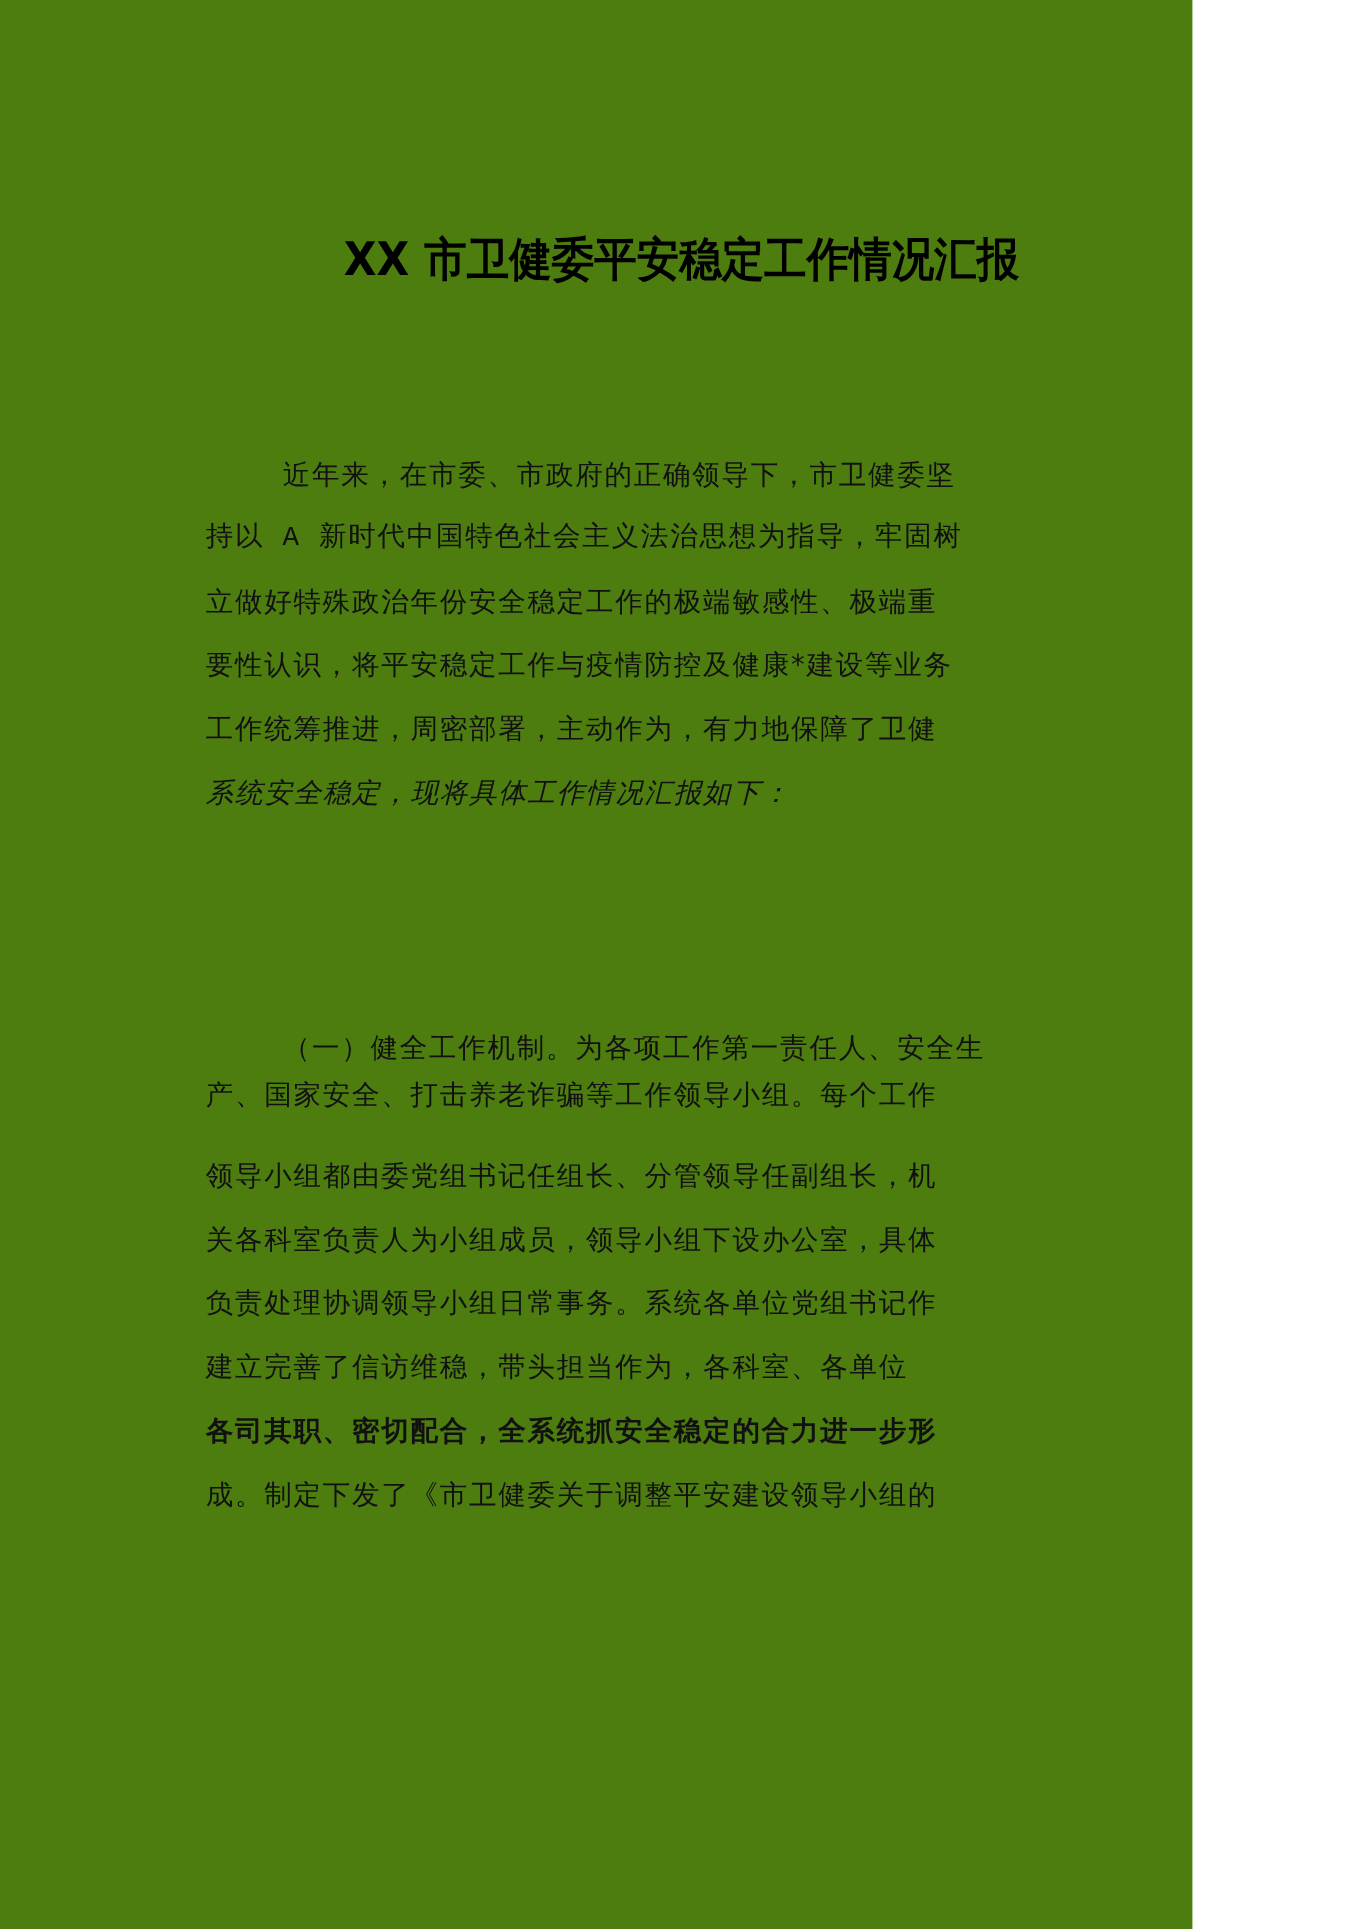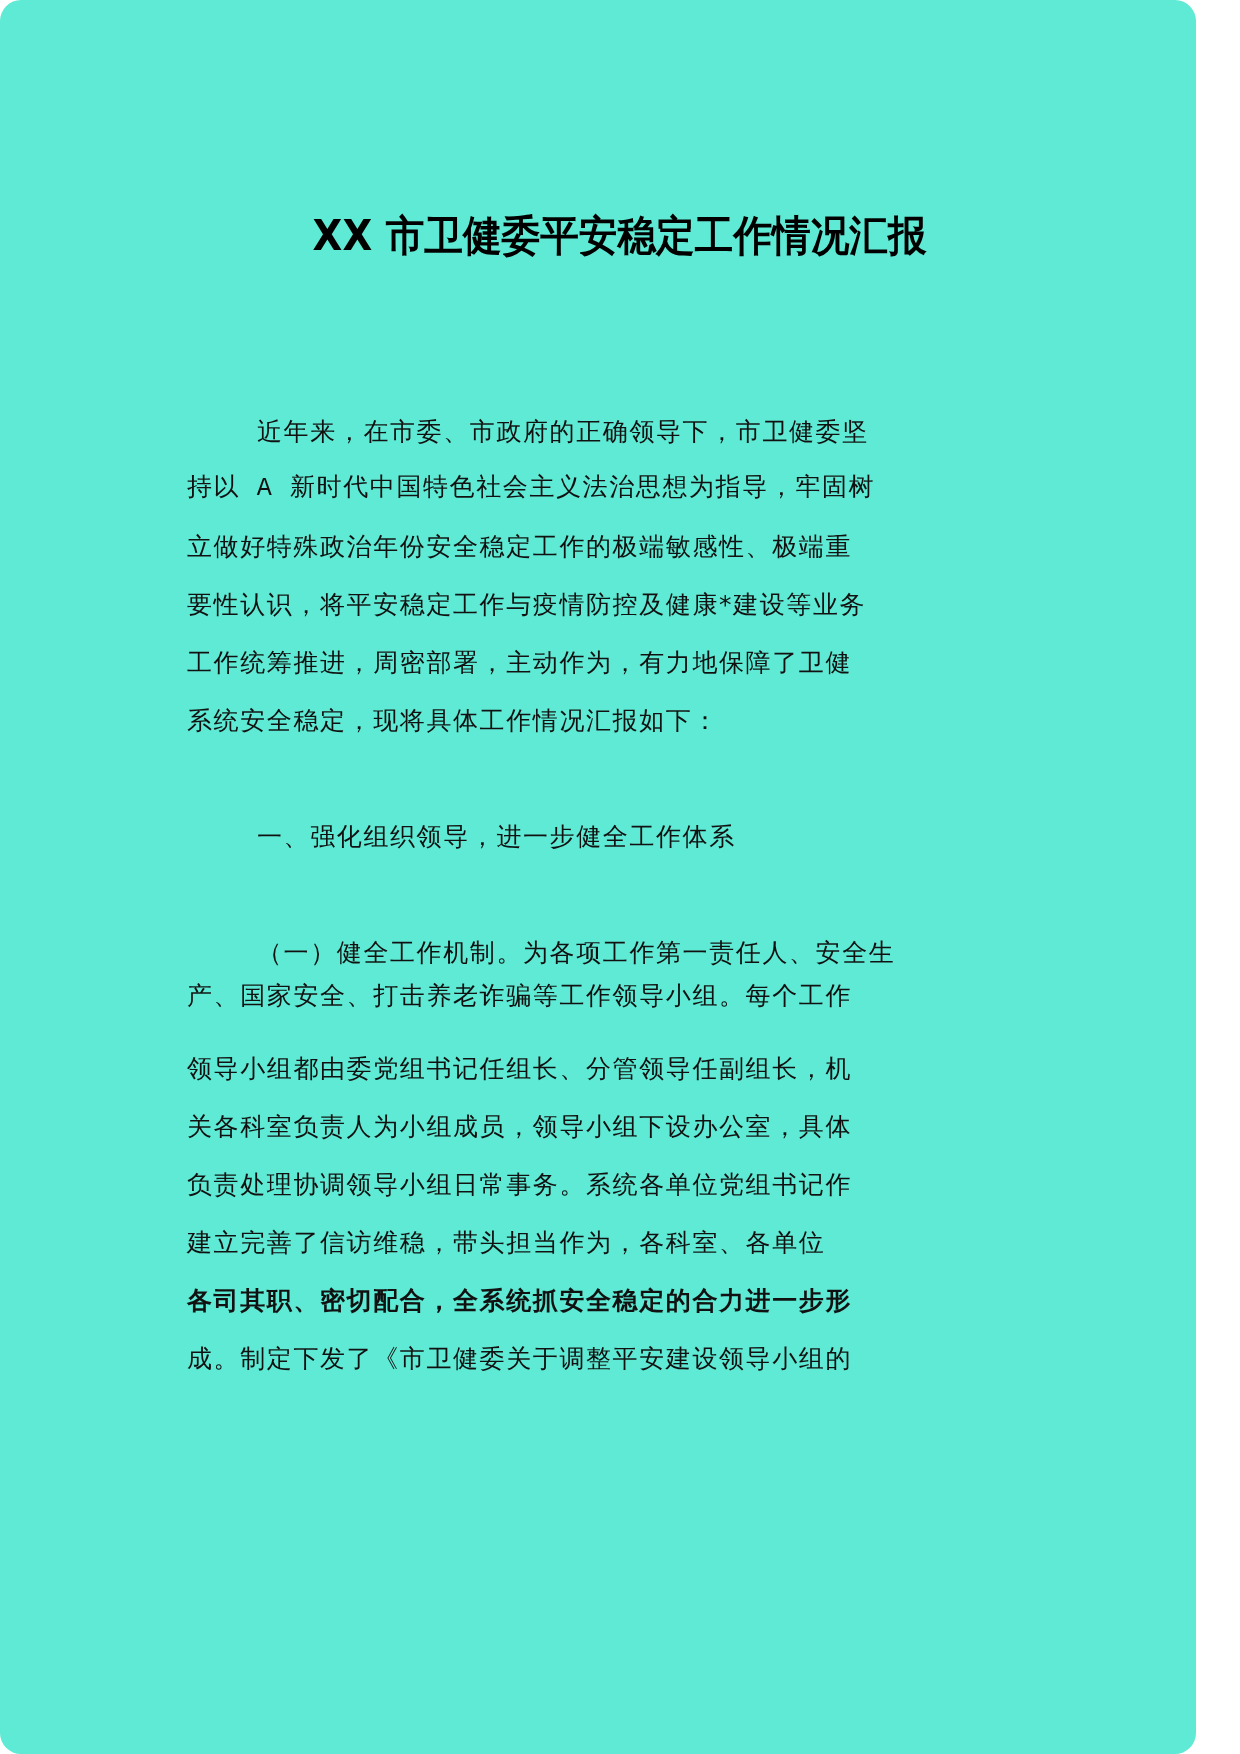--- a/index.html
+++ b/index.html
@@ -11,24 +11,23 @@
       width: 1240px;
       height: 1754px;
       position: relative;
       overflow: hidden;
       color: #111111;
       font-family: "DejaVu Sans", "Liberation Sans", sans-serif;
     }
     .page {
       position: absolute;
       left: 0; top: 0;
-      width: 1196px;
+      width: 1084px;
       height: 1754px;
-      background: #5eead4;
-      border-radius: 21px;
+      background: #4d7c0f;
     }
     .title {
       position: absolute;
       left: 0;
       top: 208px;
       width: 1240px;
       text-align: center;
       font-size: 42px;
       line-height: 56px;
       font-weight: bold;
@@ -57,24 +56,23 @@
 <div class="page">
 
   <div class="title">XX 市卫健委平安稳定工作情况汇报</div>
 
   <div>
     <div class="line indent" style="top:410px;">近年来，在市委、市政府的正确领导下，市卫健委坚</div>
     <div class="line" style="top:467px;font-family:Liberation Mono, monospace;">持以 A 新时代中国特色社会主义法治思想为指导，牢固树</div>
     <div class="line" style="top:525px;">立做好特殊政治年份安全稳定工作的极端敏感性、极端重</div>
     <div class="line" style="top:583px;">要性认识，将平安稳定工作与疫情防控及健康*建设等业务</div>
     <div class="line" style="top:641px;">工作统筹推进，周密部署，主动作为，有力地保障了卫健</div>
-    <div class="line" style="top:699px;">系统安全稳定，现将具体工作情况汇报如下：</div>
+    <div class="line" style="top:699px;font-style:italic;">系统安全稳定，现将具体工作情况汇报如下：</div>
   </div>
 
-  <div class="line indent" style="top:815px;">一、强化组织领导，进一步健全工作体系</div>
 
   <div>
     <div class="line indent" style="top:931px;">（一）健全工作机制。为各项工作第一责任人、安全生</div>
     <div class="line" style="top:974px;">产、国家安全、打击养老诈骗等工作领导小组。每个工作</div>
     <div class="line" style="top:1047px;">领导小组都由委党组书记任组长、分管领导任副组长，机</div>
     <div class="line" style="top:1105px;">关各科室负责人为小组成员，领导小组下设办公室，具体</div>
     <div class="line" style="top:1163px;">负责处理协调领导小组日常事务。系统各单位党组书记作</div>
     <div class="line" style="top:1221px;">建立完善了信访维稳，带头担当作为，各科室、各单位</div>
     <div class="line" style="top:1279px;font-weight:bold;">各司其职、密切配合，全系统抓安全稳定的合力进一步形</div>
     <div class="line" style="top:1337px;">成。制定下发了《市卫健委关于调整平安建设领导小组的</div>

